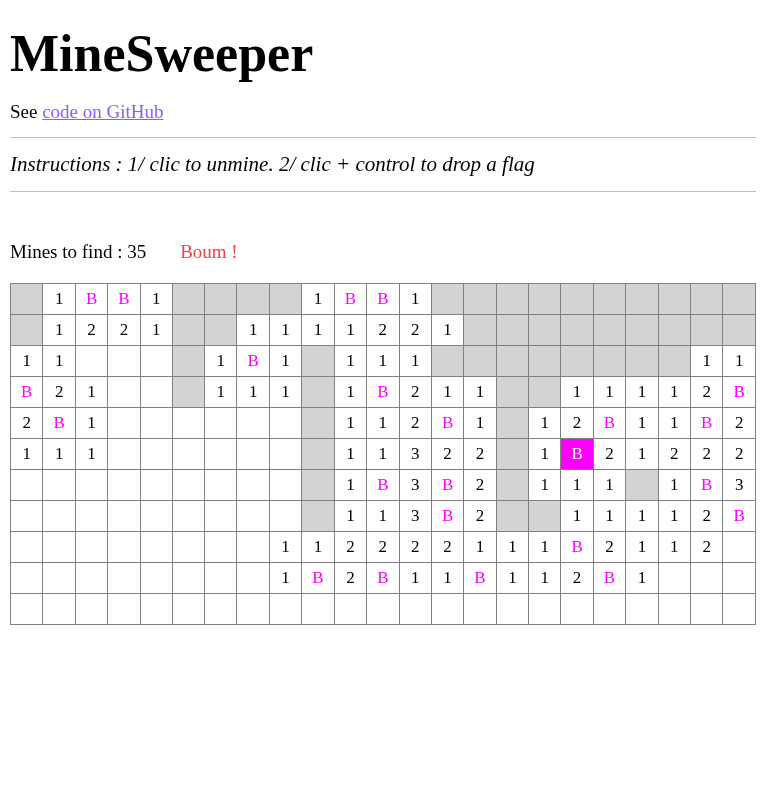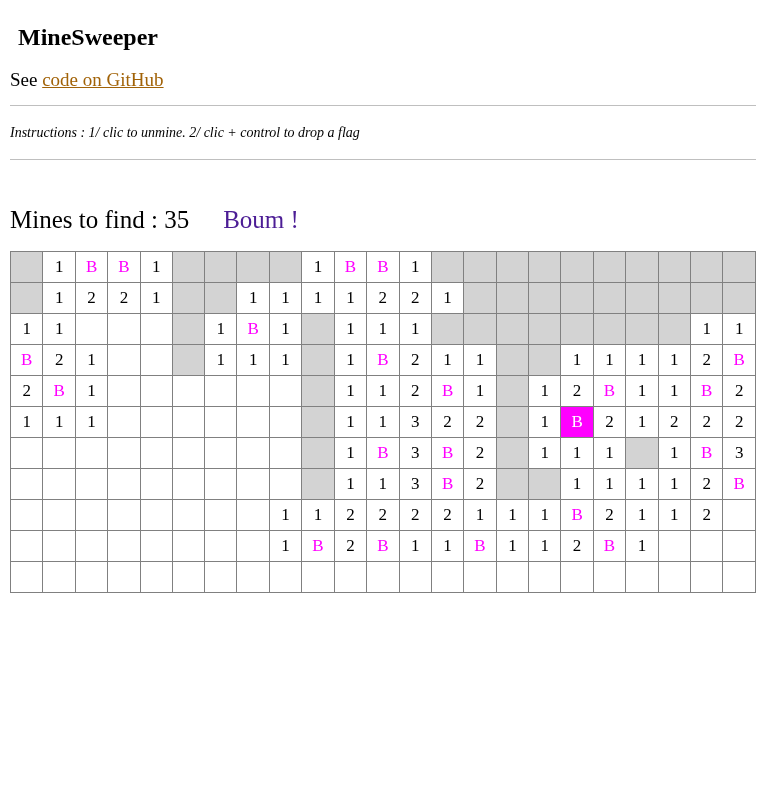--- a/index.html
+++ b/index.html
@@ -13,56 +13,56 @@
     font-family: "Liberation Serif", serif;
     color: #000000;
     overflow: hidden;
   }
   .page {
     padding: 8px 10px 0 10px;
     box-sizing: border-box;
   }
   h1.title {
     font-family: "Liberation Serif", serif;
-    font-size: 24px;
+    font-size: 52px;
     font-weight: bold;
-    margin: 16px 0 18px 8px;
+    margin: 16px 0 18px 0;
     letter-spacing: 0px;
   }
   .see-line {
     font-size: 19px;
     margin: 0 0 14px 0;
   }
   .see-line a {
-    color: #a16207;
+    color: #8b5cf6;
     text-decoration: underline;
   }
   hr.rule {
     border: none;
     border-top: 1px solid #bfbfbf;
     margin: 14px 0 14px 0;
   }
   .instructions {
     font-style: italic;
-    font-size: 14px;
+    font-size: 21px;
     line-height: 25px;
     white-space: nowrap;
     overflow: hidden;
   }
   .status {
     margin-top: 46px;
-    font-size: 25px;
+    font-size: 19px;
     line-height: 27px;
   }
   .status-row1 {
     display: flex;
     align-items: baseline;
   }
   .boum {
-    color: #4c1d95;
+    color: #ef4444;
     margin-left: 34px;
   }
   .board {
     margin-top: 18px;
     border-collapse: collapse;
     table-layout: fixed;
   }
   .board td {
     width: 32px;
     height: 30px;

